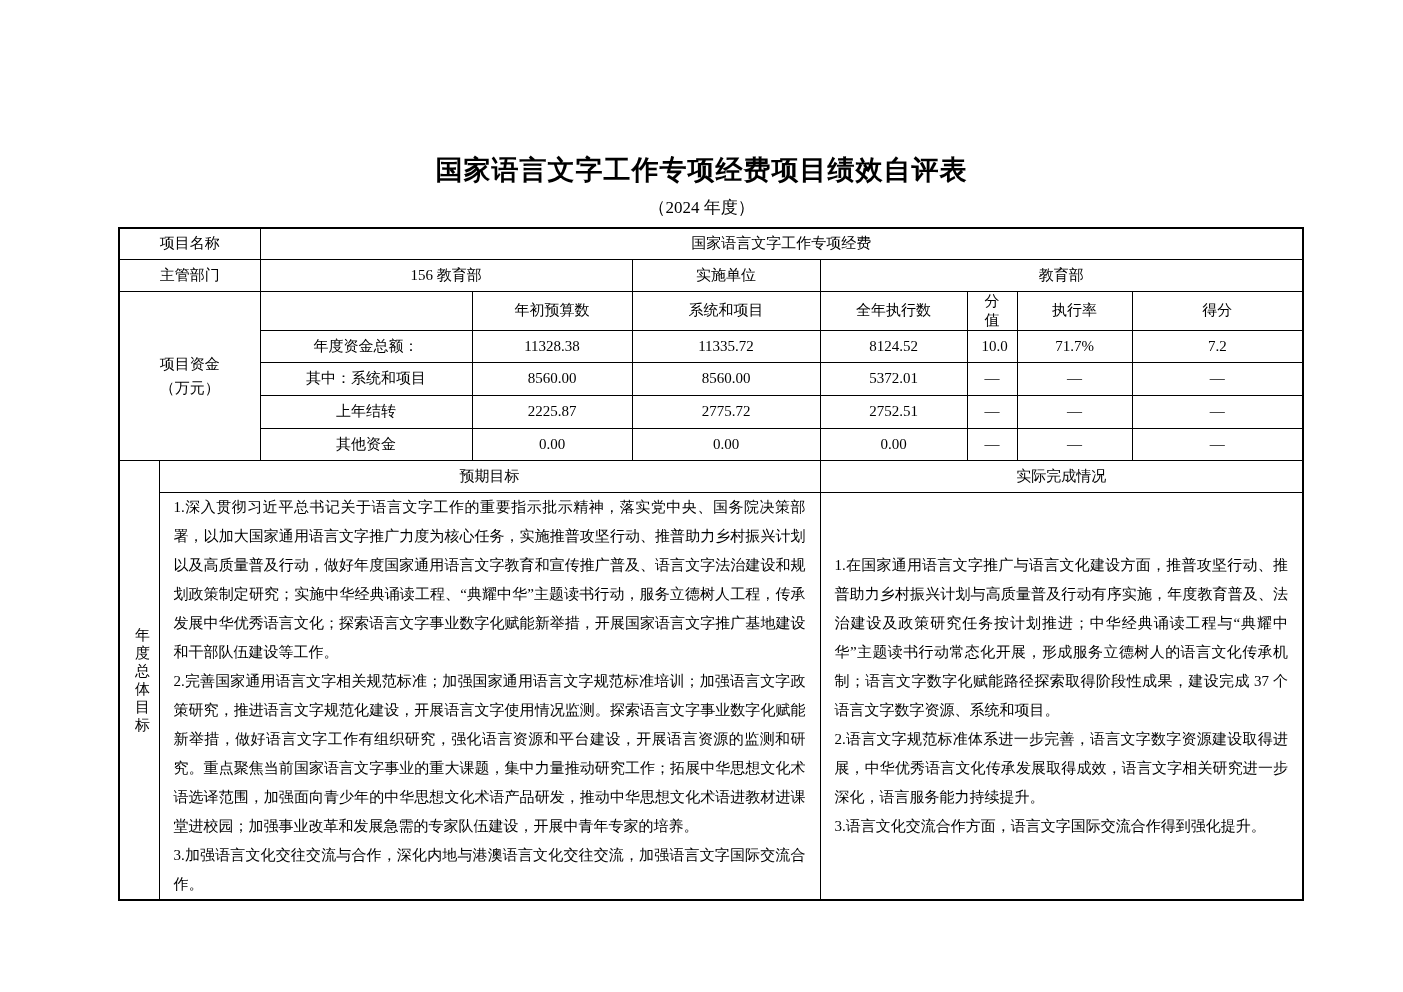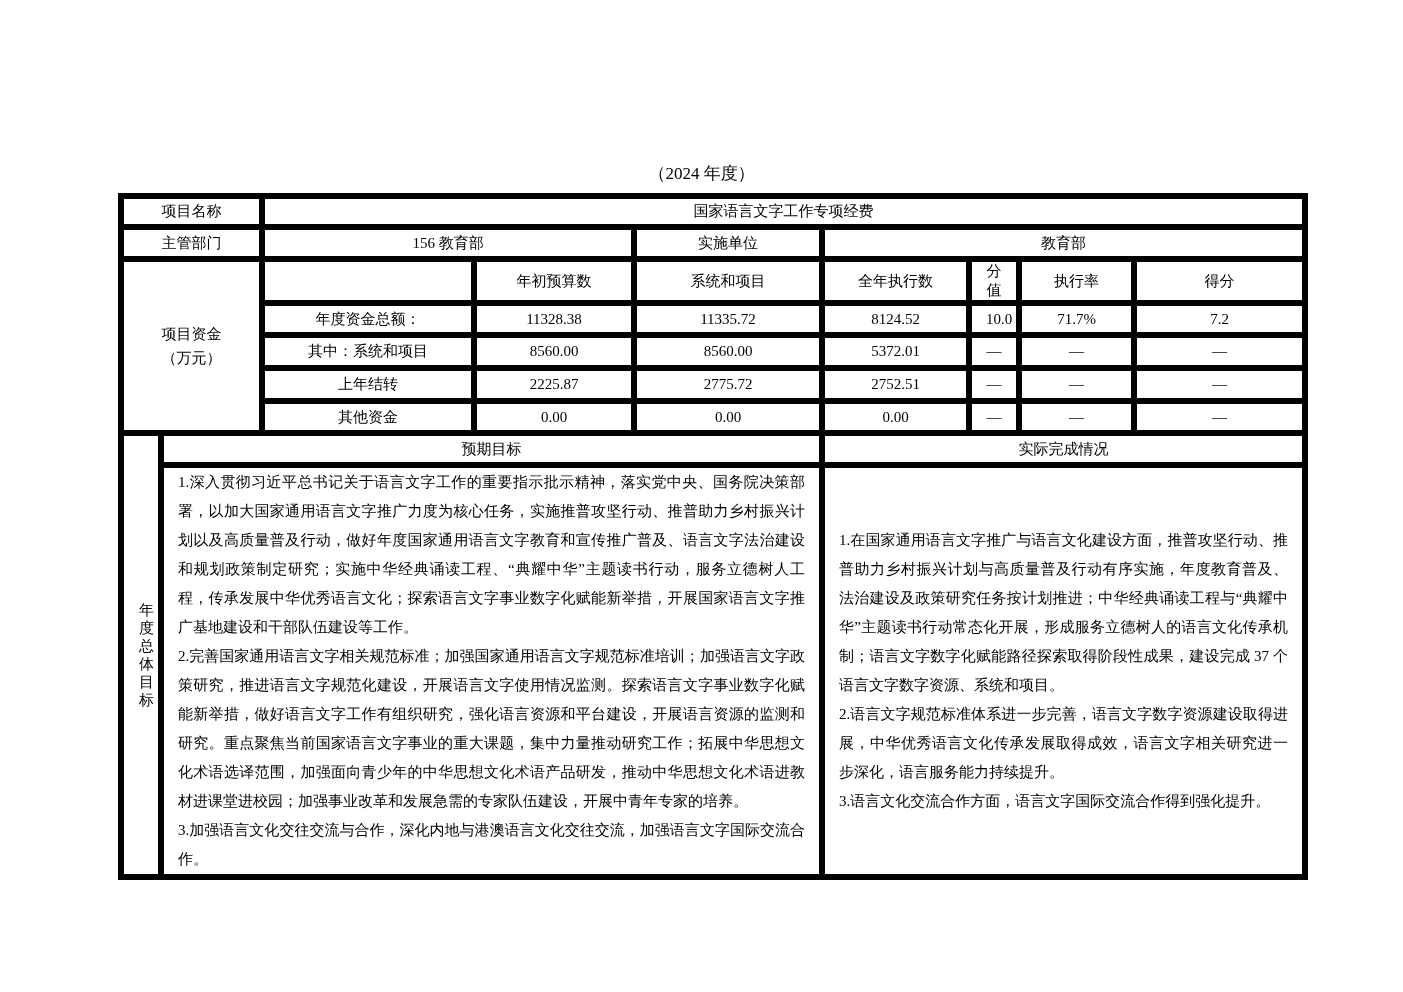--- a/index.html
+++ b/index.html
@@ -17,21 +17,21 @@
   }
   .subtitle {
     text-align:center; font-size:17px; line-height:22px; margin-top:10px;
   }
   table.main {
     border-collapse:collapse; table-layout:fixed;
     margin:8px 0 0 118px; width:1184px;
     font-size:15px;
   }
   table.main td {
-    border:6px solid #000000;
+    border:1px solid #000000;
     padding:0 14px;
     text-align:center;
     vertical-align:middle;
     overflow:hidden;
   }
   table.main { border:2px solid #000; }
   td.label-right { text-align:right; padding-right:13px; }
   td.fund-side { padding:0; }
   .fund-side-inner { line-height:24px; text-align:center; }
   td.goal-side { padding:0; }
@@ -49,20 +49,21 @@
     position:absolute; left:16px; top:868px; width:100%;
     text-align:right; font-family:"Liberation Sans","DejaVu Sans",sans-serif;
     font-size:14px; font-weight:bold;
   }
 </style>
 </head>
 <body>
 
 <div class="page">
 
+  <h1 class="title">国家语言文字工作专项经费项目绩效自评表</h1>
   <div class="subtitle">（2024 年度）</div>
 
   <table class="main">
     <colgroup>
       <col style="width:40px">
         <col style="width:101px">
         <col style="width:212px">
       <col style="width:160px">
         <col style="width:188px">
         <col style="width:147px">

